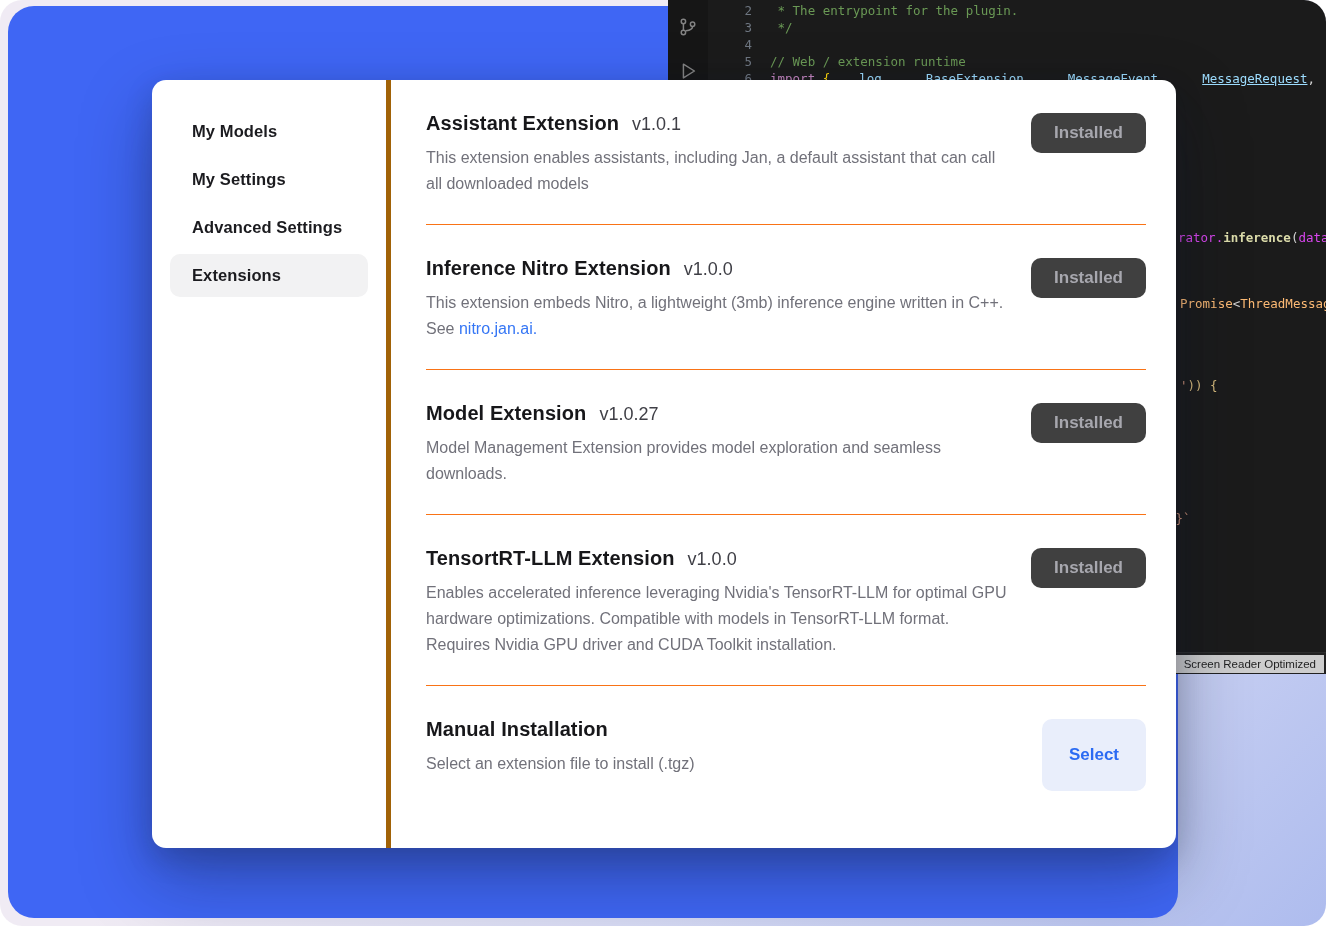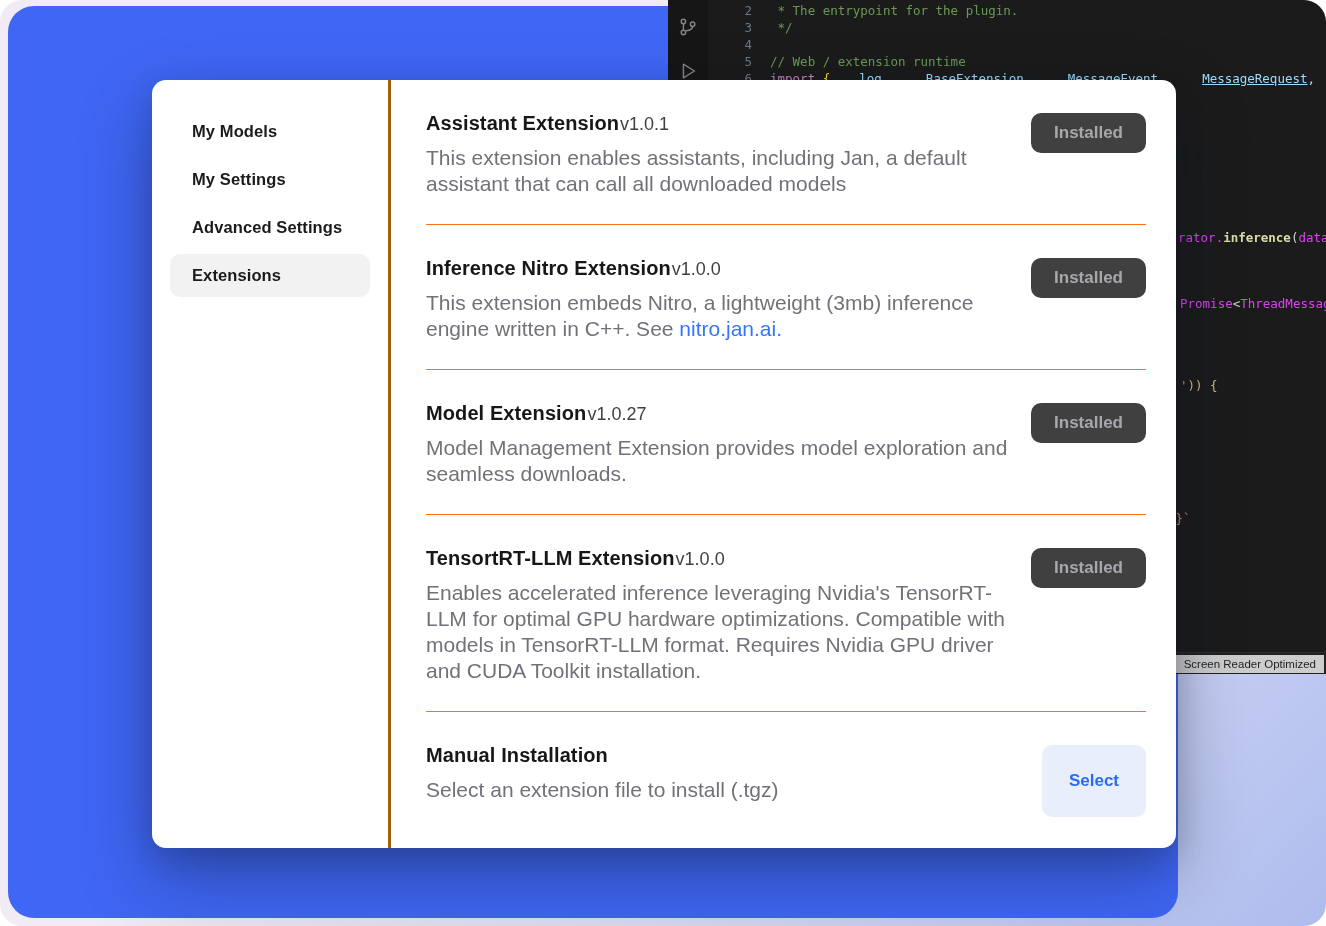--- a/index.html
+++ b/index.html
@@ -35,54 +35,54 @@
   .ln{ width:62px; text-align:right; padding-right:18px; color:#6e7681; flex-shrink:0; }
   .lt{ flex:1; overflow:hidden; }
   .tok-comment{ color:#6a9955; }
   .tok-keyword{ color:#c586c0; }
   .tok-punct{ color:#ffd70b; }
   .tok-plain{ color:#d4d4d4; }
   .tok-plain2{ color:#d7ba7d; }
   .tok-ident{ color:#9cdcfe; text-decoration:underline;margin-left:29px; }
   .tok-var{ color:#d946ef; }
   .tok-fn{ color:#dcdcaa;font-weight:bold; }
-  .tok-type{ color:#d946ef; }
+  .tok-type{ color:#fdba74; }
   .tok-string{ color:#ce9178; }
   .frag-layer{ position:absolute; inset:0; pointer-events:none; }
   .frag{ position:absolute; font-family:"DejaVu Sans Mono", monospace; font-size:12.5px; line-height:16px; white-space:pre; }
   .statusbar{
     position:absolute; left:0; bottom:0; width:100%; height:22px;
     background:#212121; border-top:1px solid #2c2c2c;
     display:flex; align-items:center; justify-content:flex-end; gap:10px;
     padding-right:2px; font-size:11.5px;
   }
   .sb-text{ color:#cfcfcf; }
   .sb-badge{ background:#cdcdcd; color:#1f1f1f; padding:3px 8px; white-space:nowrap; }
 
   
   .modal{
     position:absolute; left:152px; top:80px; width:1024px; height:768px;
     background:#ffffff; border-radius:14px; display:flex; overflow:hidden;
     box-shadow:0 30px 70px rgba(15,23,42,.35), 0 10px 28px rgba(15,23,42,.18);
   }
-  .sidebar{ width:239px; flex-shrink:0; border-right:3px solid #a16207; padding:30px 18px 0; }
+  .sidebar{ width:239px; flex-shrink:0; border-right:5px solid #a16207; padding:30px 18px 0; }
   .side-item{
     font-size:16.5px; font-weight:700; color:#1b1b1f; padding:12px 22px;
     border-radius:10px; margin-bottom:5px; cursor:pointer; letter-spacing:.1px;
   }
   .side-item.active{ background:#f2f2f3; }
 
   .content{ flex:1; padding:0 30px 0 35px; overflow:hidden; }
   .section{ display:flex; justify-content:space-between; align-items:flex-start; gap:20px; padding:32px 0 27px; }
   .section + .section{ border-top:1px solid #f97316; }
   .sec-main{ max-width:592px; }
-  .sec-title{ display:flex; align-items:baseline; gap:1px; }
+  .sec-title{ display:flex; align-items:baseline; gap:13px; }
   .t-name{ font-size:20px; font-weight:700; color:#17171a; letter-spacing:.1px; }
   .t-ver{ font-size:18px; font-weight:400; color:#3f3f46; }
-  .sec-desc{ margin-top:10px; font-size:21px; line-height:26px; color:#71717a; }
+  .sec-desc{ margin-top:10px; font-size:16px; line-height:26px; color:#71717a; }
   .desc-link{ color:#3576f5; text-decoration:none; }
   .btn{
     flex-shrink:0; border:none; border-radius:10px; padding:10px 23px;
     font-family:"Liberation Sans", sans-serif; font-size:17px; font-weight:700;
     cursor:pointer; margin-top:1px;
   }
   .btn-installed{ background:#404040; color:#a7a7ae; }
   .btn-primary{ background:#e9eefb; color:#2b6bf3; padding:26px 27px; }
 </style>
 </head>

